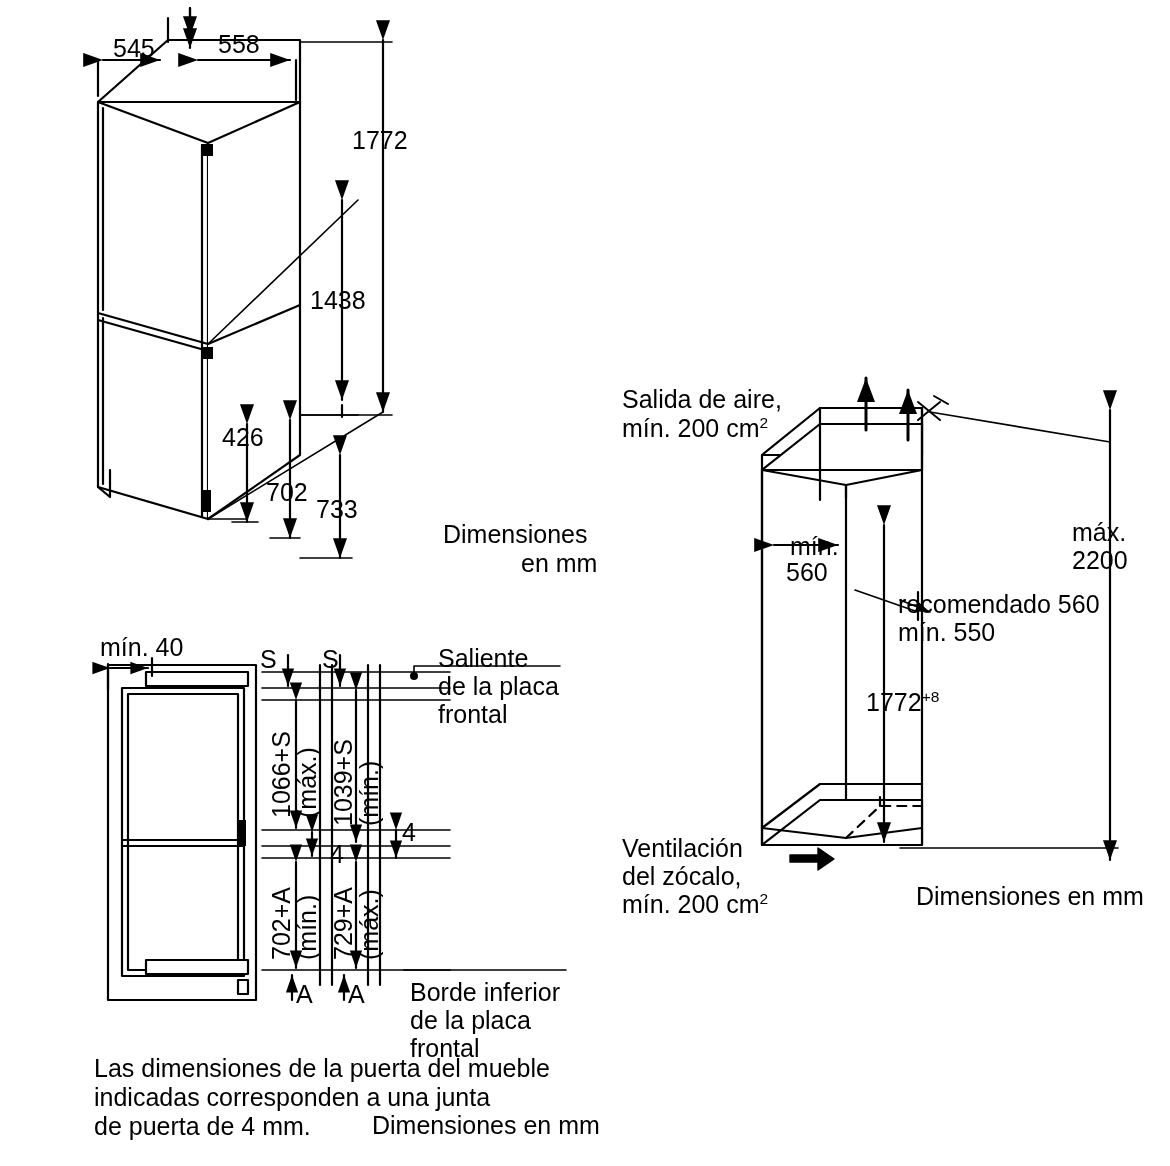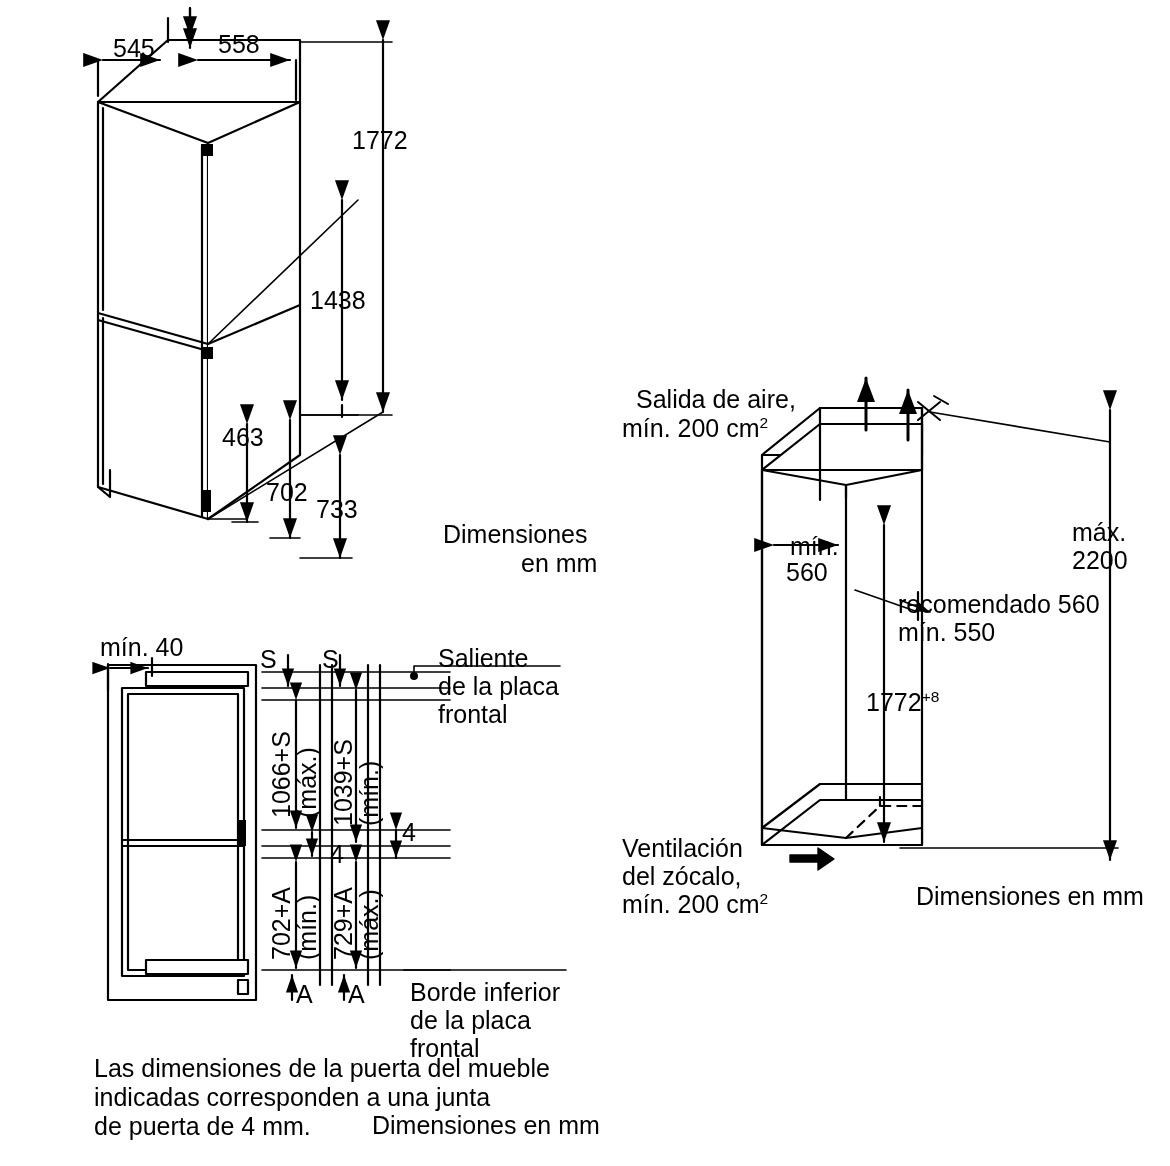--- a/index.html
+++ b/index.html
@@ -207,21 +207,21 @@
       <path d="M900,600 L930,612" marker-end="url(#ar)" stroke-width="1.6"></path>
       <path d="M918,592 L918,620"></path>
     </g>
   </g>
 </svg>
 
 <div class="lbl" style="left:113px; top:34px;">545</div>
 <div class="lbl" style="left:218px; top:30px;">558</div>
 <div class="lbl" style="left:352px; top:126px;">1772</div>
 <div class="lbl" style="left:310px; top:286px;">1438</div>
-<div class="lbl" style="left:222px; top:423px;">463</div>
+<div class="lbl" style="left:222px; top:423px;">426</div>
 <div class="lbl" style="left:266px; top:478px;">702</div>
 <div class="lbl" style="left:316px; top:495px;">733</div>
 <div class="lbl" style="left:443px; top:520px;">Dimensiones</div>
 <div class="lbl" style="left:521px; top:549px;text-align:center;">en mm</div>
 
 <div class="lbl" style="left:100px; top:633px;">mín. 40</div>
 <div class="lbl" style="left:260px; top:645px;">S</div>
 <div class="lbl" style="left:322px; top:645px;">S</div>
 
 <div class="lbl rot" style="left:268px; top:818px; width:170px;"><span style="white-space:pre-line; display:block; line-height:26px;">1066+S
@@ -245,21 +245,21 @@
 frontal</div>
 <div class="lbl" style="left:410px; top:946px; white-space:pre-line; line-height:28px;margin-top:32px;">Borde inferior
 de la placa
 frontal</div>
 
 <div class="lbl" style="left:94px; top:1054px; white-space:pre-line; line-height:29px;">Las dimensiones de la puerta del mueble
 indicadas corresponden a una junta
 de puerta de 4 mm.</div>
 <div class="lbl" style="left:372px; top:1111px;">Dimensiones en mm</div>
 
-<div class="lbl" style="left:622px; top:385px;margin-left:14px;">Salida de aire,</div>
+<div class="lbl" style="left:622px; top:385px;">Salida de aire,</div>
 <div class="lbl" style="left:622px; top:414px;"><span>mín. 200 cm</span><sup>2</sup></div>
 
 <div class="lbl" style="left:790px; top:532px;">mín.</div>
 <div class="lbl" style="left:786px; top:558px;">560</div>
 
 <div class="lbl" style="left:898px; top:590px;">recomendado 560</div>
 <div class="lbl" style="left:898px; top:618px;">mín. 550</div>
 
 <div class="lbl" style="left:866px; top:688px;text-align:center;"><span>1772</span><sup>+8</sup></div>
 

